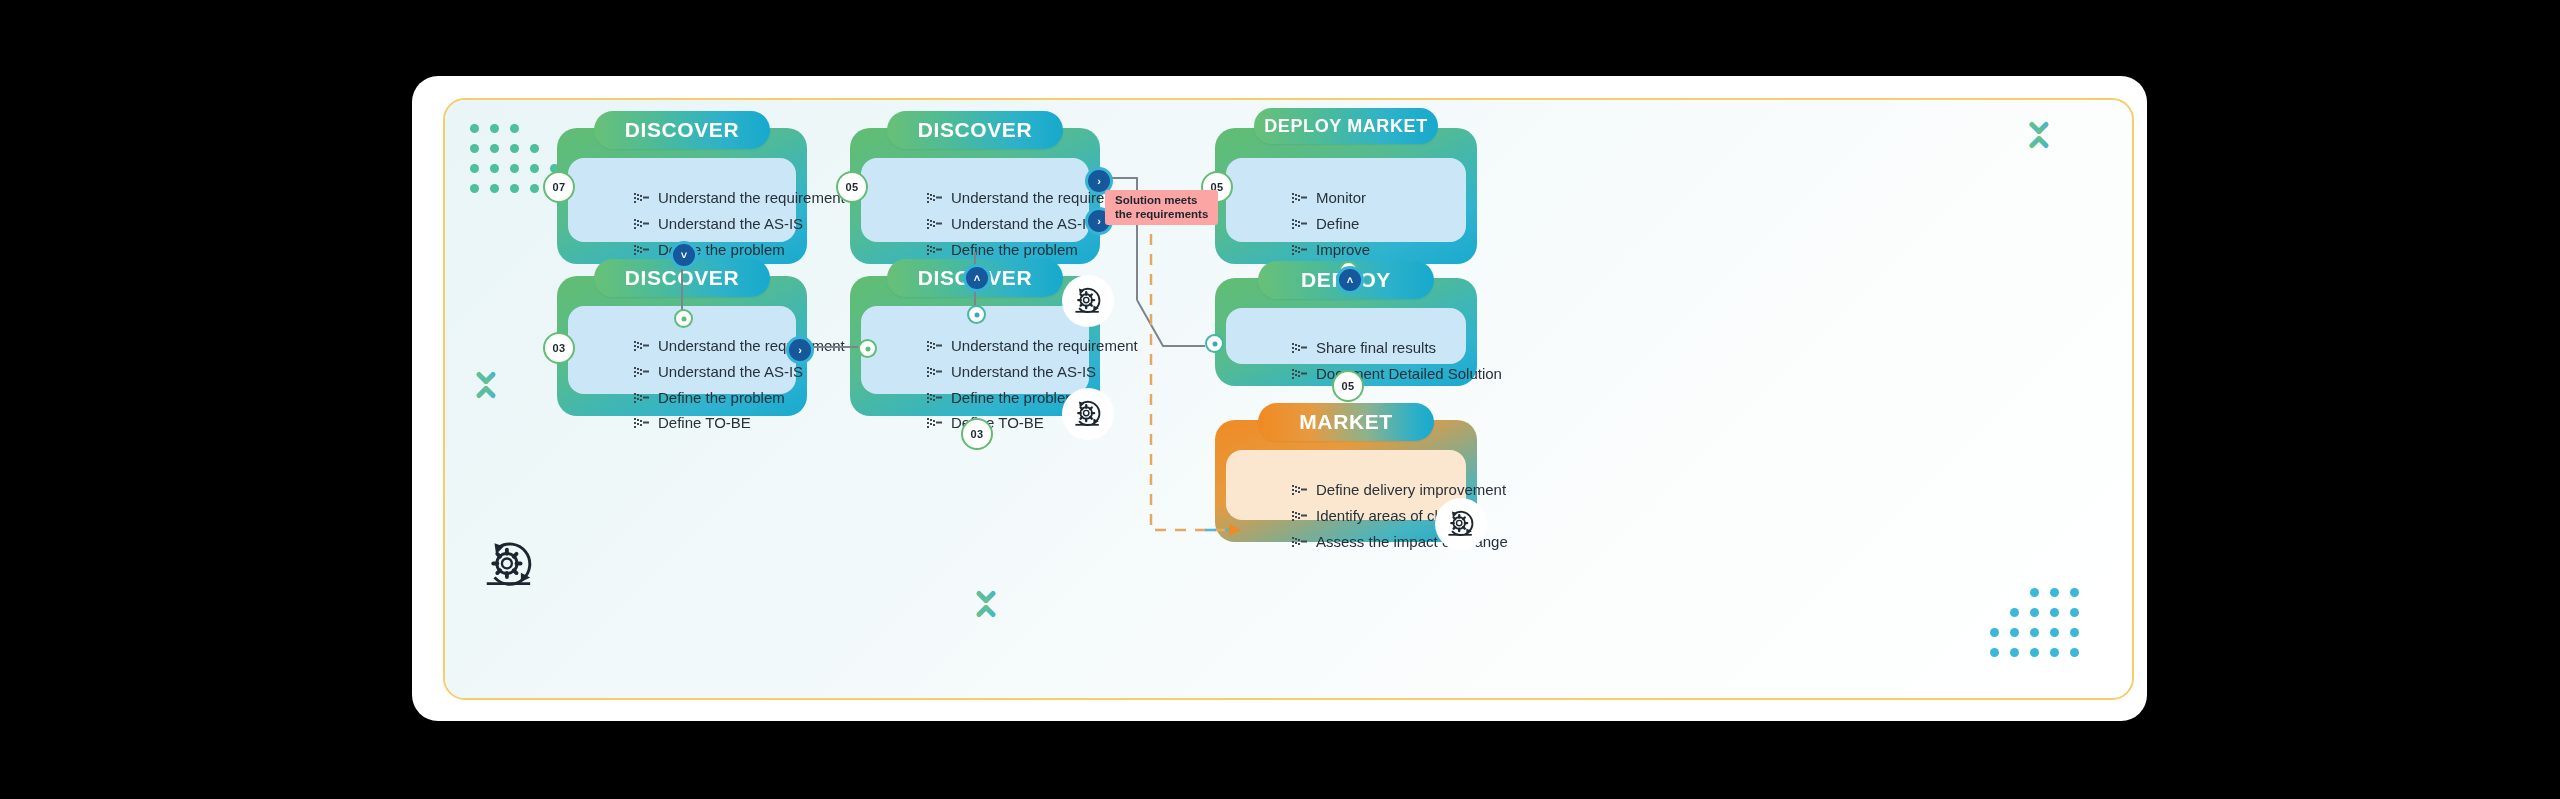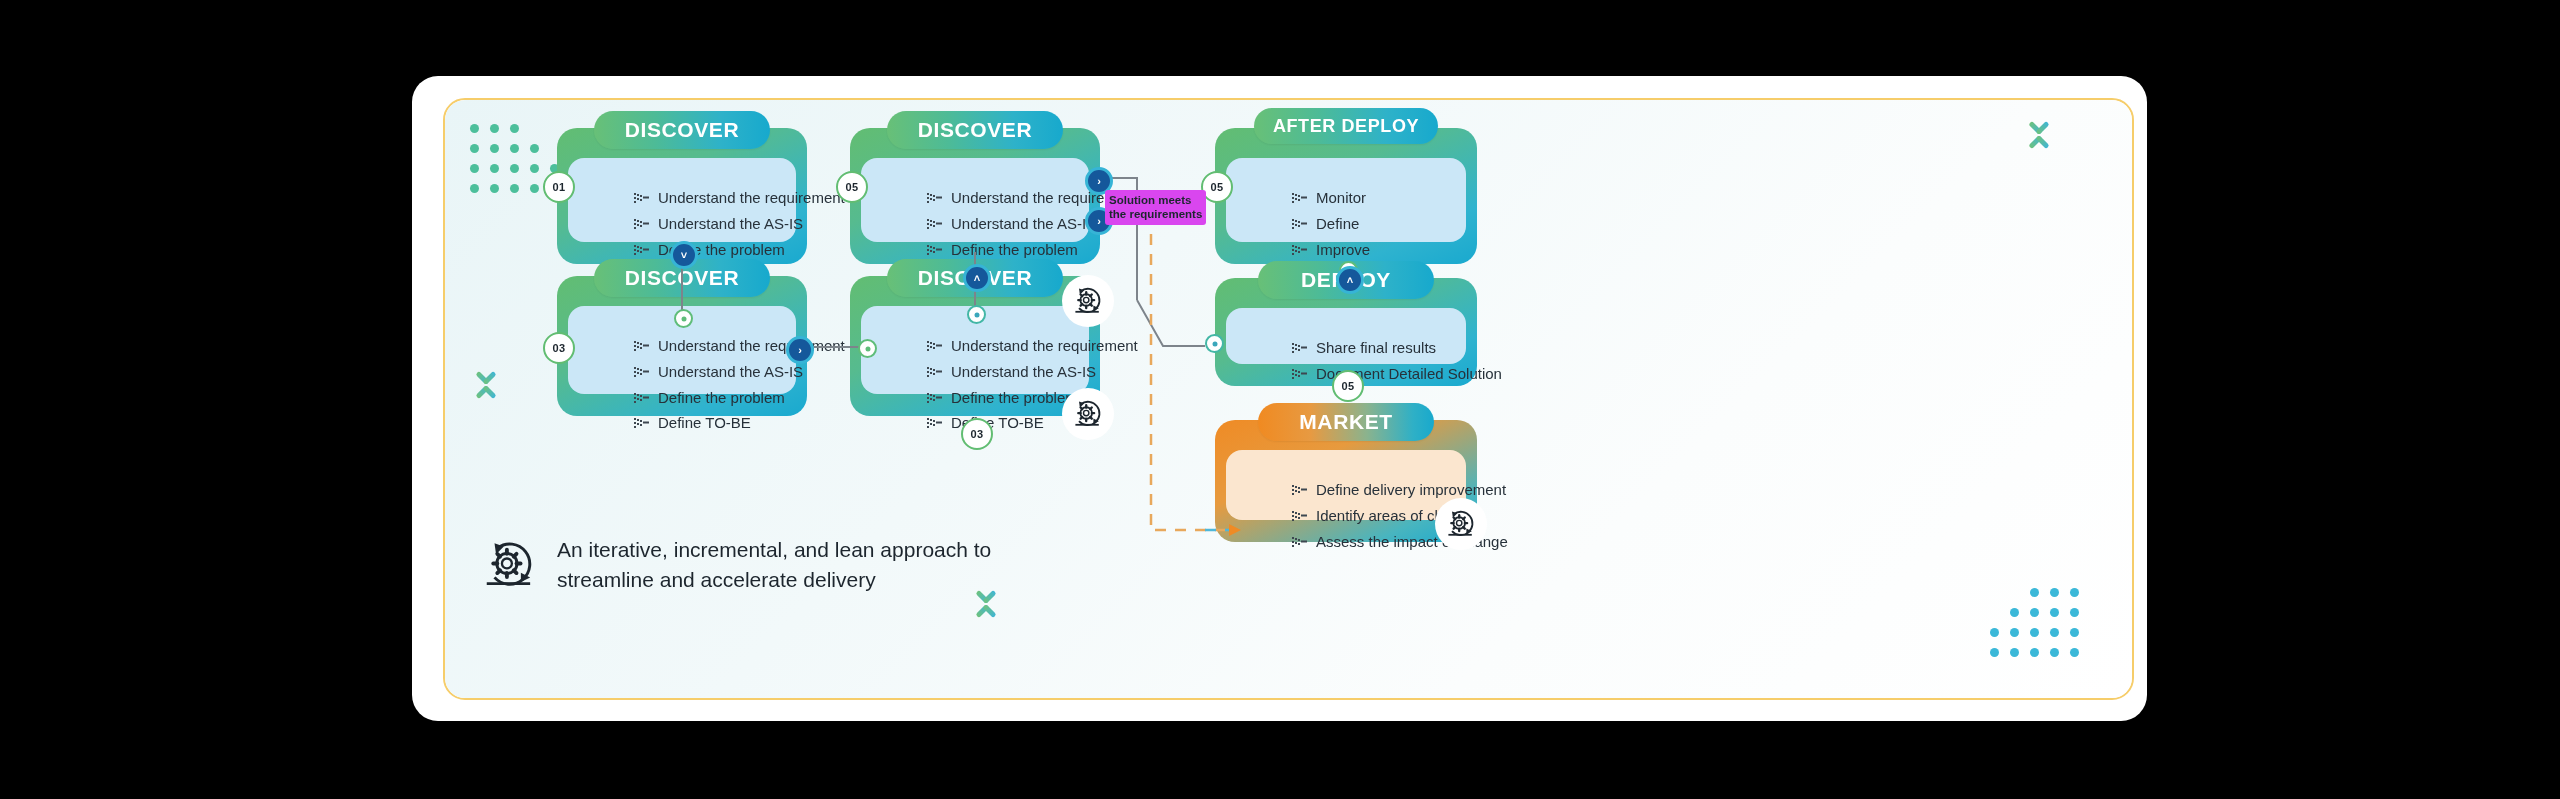--- a/index.html
+++ b/index.html
@@ -110,21 +110,21 @@
   .vline{position:absolute;width:2px;background:#7d848b;z-index:4;}
 
   
   .gearbadge{
     position:absolute;width:52px;height:52px;border-radius:50%;
     background:#fff;display:flex;align-items:center;justify-content:center;z-index:8;
   }
 
   
   .callout{
-    position:absolute;background:#d946ef;padding:3px 4px;border-radius:3px;
+    position:absolute;background:#fca5a5;padding:3px 10px;border-radius:3px;
     font-size:11.5px;font-weight:700;color:#1d262e;line-height:1.25;z-index:9;
     white-space:pre-line;
   }
 
   
   .footnote{position:absolute;z-index:8;display:flex;align-items:center;gap:16px;}
   .footnote .txt{font-size:21px;color:#1d262e;line-height:1.42;max-width:440px;}
 
   svg{display:block;overflow:visible;}
 </style>
@@ -268,21 +268,21 @@
                     <rect x="6" y="3" width="2" height="2"></rect>
                     <rect x="6" y="7" width="2" height="2"></rect>
                     <rect x="9" y="4.5" width="6" height="2"></rect>
                   </g>
                 </svg>
               </span><span>Define TO-BE</span></li>
         </ul>
       </div>
       <div class="title" style="width:176px;">DISCOVER</div>
     </div>
-    <div class="numbadge grn" style="left:98px;top:71px;">01</div>
+    <div class="numbadge grn" style="left:98px;top:71px;">07</div>
     <div class="chev" style="left:225px;top:141px;">˅</div>
     <div class="nodedot grn" style="left:229px;top:209px;"></div>
 
     <div class="card" style="left:405px;top:28px;width:250px;height:136px;">
       <div class="ring"></div>
       <div class="body">
         <ul class="bullets">
           <li><span class="bullet-arrow">
                 <svg viewBox="0 0 16 13" width="16" height="13">
                   <g fill="#3d4750">
@@ -431,21 +431,21 @@
                     <rect x="3" y="2" width="2" height="2"></rect>
                     <rect x="3" y="6" width="2" height="2"></rect>
                     <rect x="6" y="3" width="2" height="2"></rect>
                     <rect x="6" y="7" width="2" height="2"></rect>
                     <rect x="9" y="4.5" width="6" height="2"></rect>
                   </g>
                 </svg>
               </span><span>Monitor</span></li>
         </ul>
       </div>
-      <div class="title" style="width:184px;top:-20px;height:36px;line-height:36px;font-size:18px;">AFTER DEPLOY</div>
+      <div class="title" style="width:184px;top:-20px;height:36px;line-height:36px;font-size:18px;">DEPLOY MARKET</div>
     </div>
     <div class="numbadge grn" style="left:756px;top:71px;">05</div>
     <div class="nodedot grn" style="left:894px;top:161px;"></div>
 
     <div class="card" style="left:112px;top:176px;width:250px;height:140px;">
       <div class="ring"></div>
       <div class="body">
         <ul class="bullets">
           <li><span class="bullet-arrow">
                 <svg viewBox="0 0 16 13" width="16" height="13">
@@ -737,18 +737,16 @@
               <line x1="-8.8" y1="0" x2="-6.2" y2="0"></line>
               <line x1="6.2" y1="0" x2="8.8" y2="0"></line>
               <line x1="-6.2" y1="-6.2" x2="-4.4" y2="-4.4"></line>
               <line x1="4.4" y1="4.4" x2="6.2" y2="6.2"></line>
               <line x1="4.4" y1="-4.4" x2="6.2" y2="-6.2"></line>
               <line x1="-6.2" y1="6.2" x2="-4.4" y2="4.4"></line>
             </g>
           </g>
         </svg>
       </span>
-      <span class="txt">An iterative, incremental, and lean approach to
-streamline and accelerate delivery</span>
     </div>
 
   </div>
 </div>
 
 </body></html>

